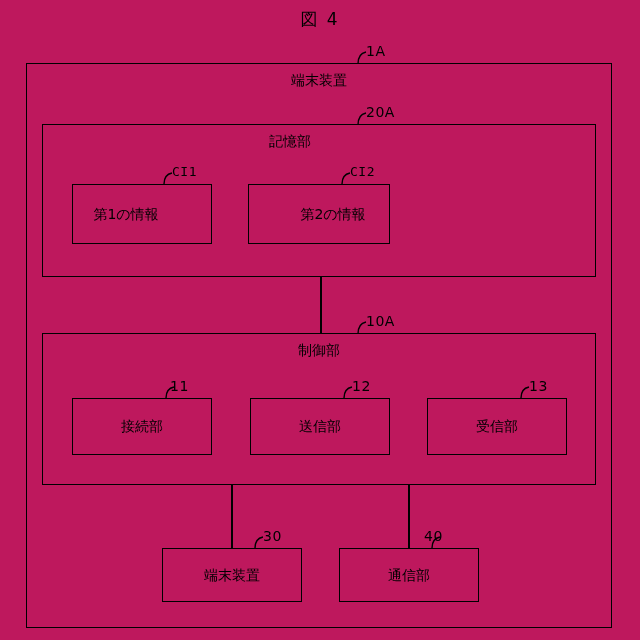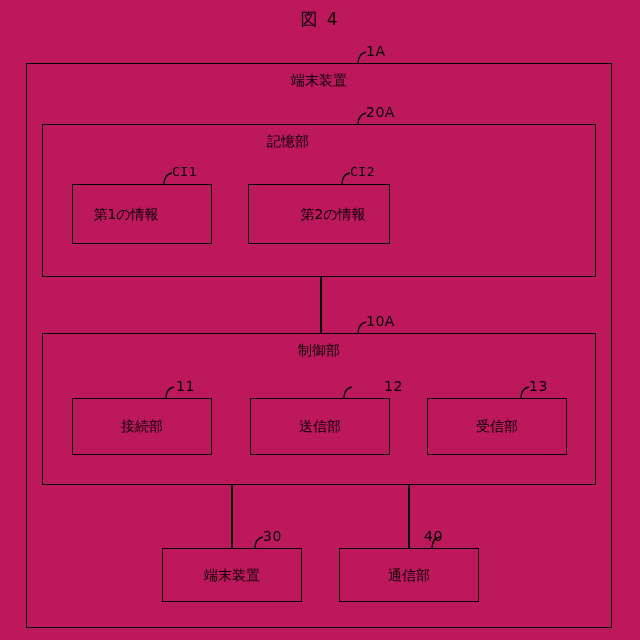--- a/index.html
+++ b/index.html
@@ -85,21 +85,21 @@
 
   <div class="container-title" style="left:26px; top:73px; width:586px;">端末装置</div>
 
   <div class="box" style="left:42px; top:124px; width:554px; height:153px;"></div>
 
   <svg class="leader" style="left:352px; top:105px; width:30px; height:22px;" viewBox="0 0 30 22">
     <path d="M 6 20 C 6 12, 9 9, 14 8" stroke="#000000" stroke-width="1.4" fill="none"></path>
   </svg>
   <div class="ref" style="left:366px; top:105px;">20A</div>
 
-  <div class="container-title" style="left:50px; top:134px; width:476px;">記憶部</div>
+  <div class="container-title" style="left:42px; top:134px; width:476px;padding-left:10px;">記憶部</div>
 
   <div class="box" style="left:72px; top:184px; width:140px; height:60px;"></div>
   <svg class="leader" style="left:158px; top:166px; width:30px; height:20px;" viewBox="0 0 30 20">
     <path d="M 6 18 C 6 11, 9 8, 14 7" stroke="#000000" stroke-width="1.4" fill="none"></path>
   </svg>
   <div class="ref" style="left:172px; top:165px; font-family:'DejaVu Sans Mono', monospace; font-size:13px;">CI1</div>
   <div class="box-label" style="left:56px; top:207px; width:140px;">第1の情報</div>
 
   <div class="box" style="left:248px; top:184px; width:142px; height:60px;"></div>
   <svg class="leader" style="left:336px; top:166px; width:30px; height:20px;" viewBox="0 0 30 20">
@@ -116,28 +116,28 @@
     <path d="M 6 20 C 6 12, 9 9, 14 8" stroke="#000000" stroke-width="1.4" fill="none"></path>
   </svg>
   <div class="ref" style="left:366px; top:314px;">10A</div>
 
   <div class="container-title" style="left:42px; top:343px; width:554px;">制御部</div>
 
   <div class="box" style="left:72px; top:398px; width:140px; height:57px;"></div>
   <svg class="leader" style="left:160px; top:380px; width:30px; height:20px;" viewBox="0 0 30 20">
     <path d="M 6 18 C 6 11, 9 8, 14 7" stroke="#000000" stroke-width="1.4" fill="none"></path>
   </svg>
-  <div class="ref" style="left:176px; top:379px;">11</div>
+  <div class="ref" style="left:170px; top:379px;">11</div>
   <div class="box-label" style="left:72px; top:419px; width:140px;">接続部</div>
 
   <div class="box" style="left:250px; top:398px; width:140px; height:57px;"></div>
   <svg class="leader" style="left:338px; top:380px; width:30px; height:20px;" viewBox="0 0 30 20">
     <path d="M 6 18 C 6 11, 9 8, 14 7" stroke="#000000" stroke-width="1.4" fill="none"></path>
   </svg>
-  <div class="ref" style="left:352px; top:379px;margin-left:32px;">12</div>
+  <div class="ref" style="left:352px; top:379px;">12</div>
   <div class="box-label" style="left:250px; top:419px; width:140px;">送信部</div>
 
   <div class="box" style="left:427px; top:398px; width:140px; height:57px;"></div>
   <svg class="leader" style="left:515px; top:380px; width:30px; height:20px;" viewBox="0 0 30 20">
     <path d="M 6 18 C 6 11, 9 8, 14 7" stroke="#000000" stroke-width="1.4" fill="none"></path>
   </svg>
   <div class="ref" style="left:529px; top:379px;">13</div>
   <div class="box-label" style="left:427px; top:419px; width:140px;">受信部</div>
 
   <div class="connector v-line" style="left:231px; top:485px; height:63px;"></div>

